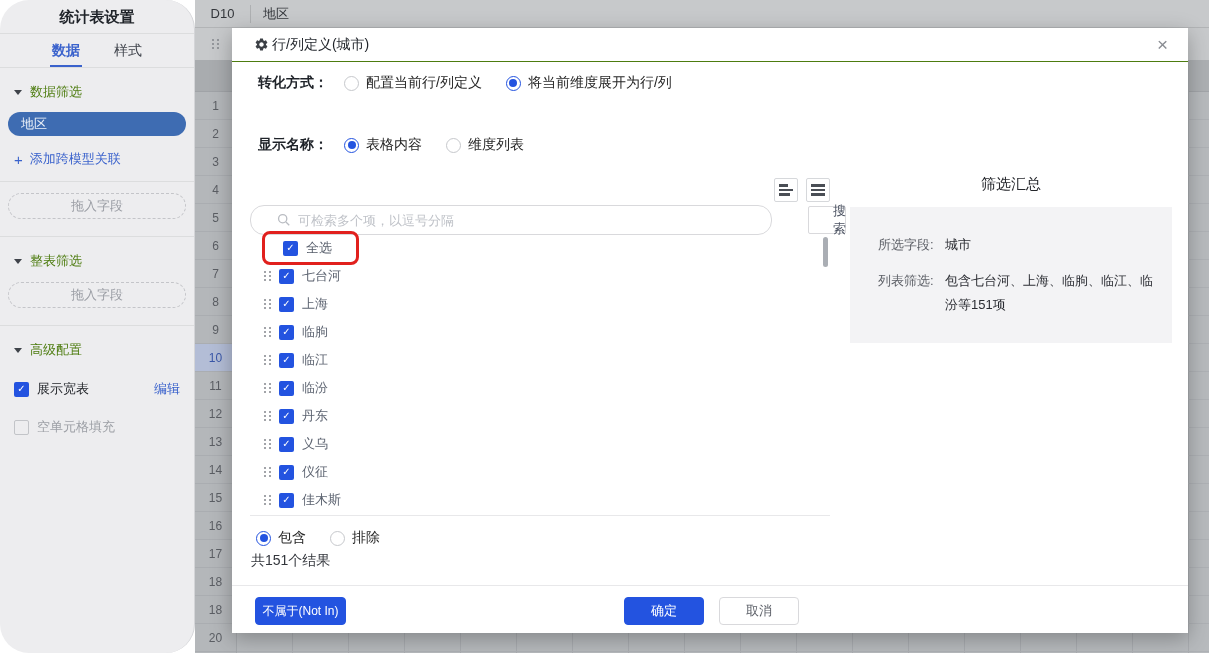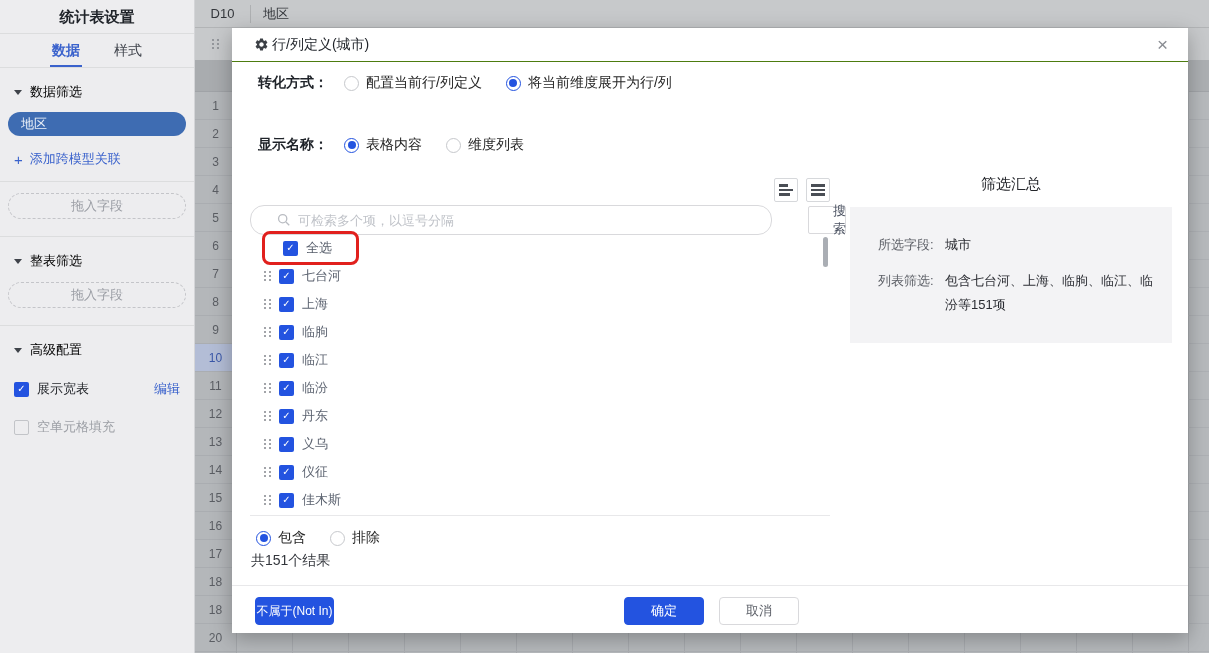--- a/index.html
+++ b/index.html
@@ -1,27 +1,27 @@
 <!DOCTYPE html>
 <html><head>
 <meta charset="utf-8">
 <style>
   * { margin:0; padding:0; box-sizing:border-box; }
   html,body { width:1209px; height:653px; overflow:hidden; }
   body { font-family:"Liberation Sans","DejaVu Sans",sans-serif; background:#fff; position:relative; }
   .abs { position:absolute; }
 
   
-  #sidebar { left:0; top:0; width:195px; height:653px; background:#ededef; border-right:1px solid #d4d5d8; z-index:1; }
+  #sidebar { left:0; top:0; width:195px; height:653px; background:#ededef; border-right:1px solid #d4d5d8; z-index:1;border-radius:29px; }
   .sb-title { height:34px; line-height:34px; text-align:center; font-size:15px; font-weight:bold; color:#20242a; border-bottom:1px solid #dcddde; }
   .sb-tabs { height:34px; display:flex; justify-content:center; gap:34px; border-bottom:1px solid #dcddde; }
   .sb-tab { font-size:14px; color:#41454d; line-height:32px; position:relative; cursor:pointer; }
   .sb-tab.active { color:#3a62cc; font-weight:bold; }
   .sb-tab.active::after { content:""; position:absolute; left:-2px; right:-2px; bottom:0; height:2px; background:#3a62cc; }
-  .sb-sec-head { display:flex; align-items:center; gap:8px; padding:0 14px; height:20px; margin-top:14px; font-size:13px; color:#000000; }
+  .sb-sec-head { display:flex; align-items:center; gap:8px; padding:0 14px; height:20px; margin-top:14px; font-size:13px; color:#4d7c0f; }
   .tri-down { width:0; height:0; border-left:4px solid transparent; border-right:4px solid transparent; border-top:5px solid #3f434a; }
   .chip { margin:10px 8px 0 8px; height:24px; border-radius:12px; background:#3e6cb2; color:#edf2f9; font-size:13px; line-height:24px; padding-left:13px; }
   .sb-link { display:flex; align-items:center; gap:7px; padding:0 14px; margin-top:14px; font-size:13px; color:#3a62cc; cursor:pointer; }
   .sb-link .plus { font-size:15px; }
   .sb-divider { height:1px; background:#dcddde; margin-top:13px; }
   .dropzone { margin:11px 8px 0 8px; height:26px; border:1px dashed #c4c5c9; border-radius:13px; text-align:center; line-height:24px; font-size:13px; color:#9b9ea5; }
   .sb-row { display:flex; align-items:center; padding:0 14px; margin-top:20px; font-size:13px; color:#23262b; }
   .sb-row .grow { flex:1; }
   .sb-row .lbl { margin-left:8px; }
   .sb-row .muted { color:#9da0a6; }
@@ -95,21 +95,21 @@
   #red-annotation { position:absolute; left:30px; top:203px; width:97px; height:34px; border:3px solid #e1201d; border-radius:8px; pointer-events:none; }
   #list-scrollbar { position:absolute; left:591px; top:209px; width:5px; height:30px; border-radius:3px; background:#aaaeb4; cursor:grab; }
 
   #mode-row { position:absolute; left:24px; top:498px; display:flex; align-items:center; font-size:14px; color:#262626; height:24px; }
   #result-count { position:absolute; left:19px; top:524px; font-size:14px; color:#33363c; }
 
   #footer-divider { position:absolute; left:0; right:0; top:557px; height:1px; background:#e8e8ea; }
   .btn { position:absolute; top:569px; height:28px; border-radius:4px; font-size:13px; display:flex; align-items:center; justify-content:center; cursor:pointer; }
   .btn-primary { background:#2353e0; color:#fff; border:1px solid #2353e0; }
   .btn-default { background:#fff; color:#5a5e66; border:1px solid #d9d9dc; }
-  #not-in-btn { left:23px; width:79px; font-size:12px; }
+  #not-in-btn { left:23px; width:91px; font-size:12px; }
   #ok-btn { left:392px; width:80px; }
   #cancel-btn { left:487px; width:80px; }
 
   #summary { position:absolute; left:618px; top:147px; width:322px; }
   #summary-title { text-align:center; font-size:15px; color:#24262b; }
   #summary-box { margin-top:13px; height:136px; background:#f3f3f5; padding:26px 0 0 28px; }
   .sum-row { display:flex; font-size:13px; line-height:24px; margin-bottom:12px; }
   .sum-label { width:57px; color:#5c5f66; flex:none; margin-right:10px; }
   .sum-value { color:#2b2d33; width:215px; }
 

